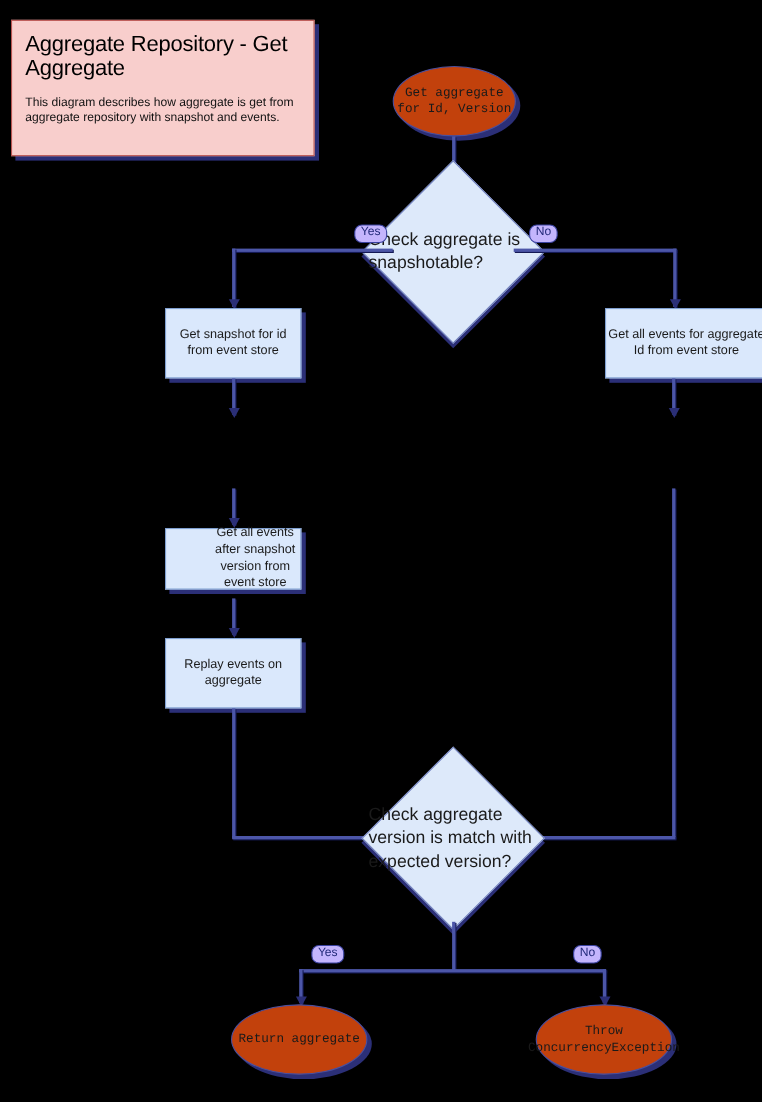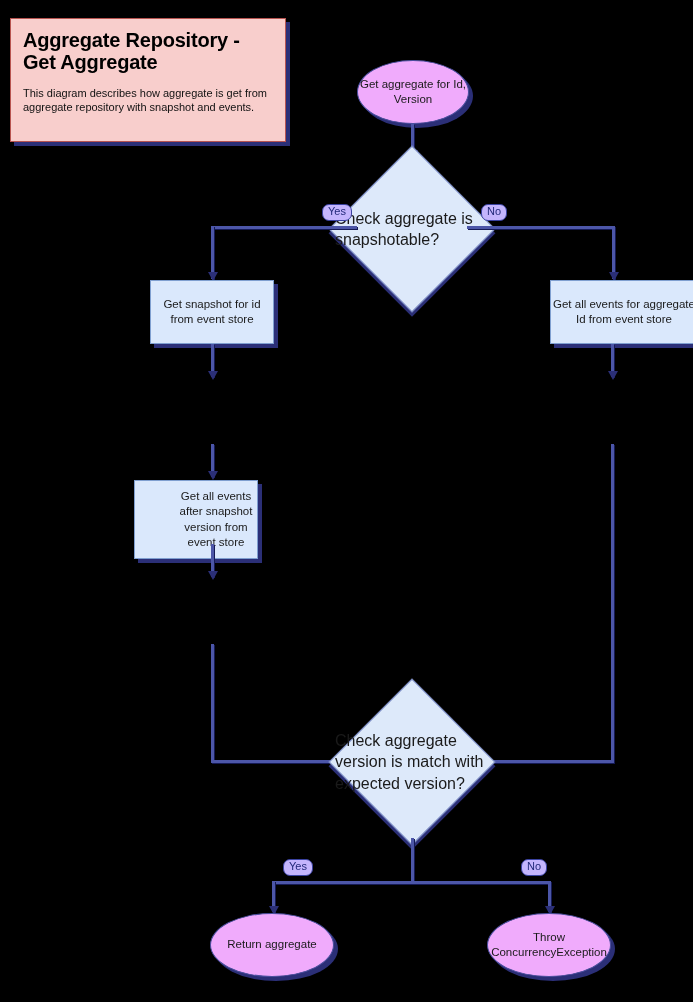--- a/index.html
+++ b/index.html
@@ -24,21 +24,21 @@
     width: 276px;
     height: 124px;
     background: #f8cecc;
     border: 1px solid #b85450;
     box-sizing: border-box;
     box-shadow: 4px 4px 0 0 #2b2f77;
     padding: 10px 12px 8px 12px;
   }
   .title-box .t-head {
     font-size: 20px;
-    font-weight: bold;
+    font-weight: normal;
     color: #000000;
     line-height: 1.12;
     letter-spacing: -0.2px;
   }
   .title-box .t-sub {
     margin-top: 12px;
     font-size: 11px;
     color: #111111;
     line-height: 1.33;
   }
@@ -56,24 +56,25 @@
     line-height: 1.33;
   }
 
   .rect {
     background: #dae8fc;
     border: 1px solid #7f9fd0;
     box-shadow: 4px 4px 0 0 #2b2f77;
   }
 
   .ellipse {
-    background: #f0abfc;
+    background: #c2410c;
     border: 1.5px solid #4a4f9e;
     border-radius: 50%;
     box-shadow: 4px 4px 0 0 #2b2f77;
+    font-family: Liberation Mono, monospace;
   }
 
   
   .diamond-wrap { position: absolute; }
   .diamond-shape {
     position: absolute;
     left: 0; top: 0;
     width: 100%;
     height: 100%;
     background: #dde9fa;
@@ -177,27 +178,30 @@
     <span>Get snapshot for id from event store</span>
   </div>
 
   <div class="edge vline" style="left:211px; top:344px; height:33px;"></div>
   <div class="arrow-down" style="left:208px; top:371px;"></div>
 
 
   <div class="edge vline" style="left:211px; top:444px; height:33px;"></div>
   <div class="arrow-down" style="left:208px; top:471px;"></div>
 
-  <div class="node rect" style="left:134px; top:480px; width:124px; height:79px;padding-left:40px;">
+  <div class="node rect" style="left:150px; top:480px; width:124px; height:56px;padding-left:40px;">
     <span>Get all events after snapshot version from event store</span>
   </div>
 
   <div class="edge vline" style="left:211px; top:544px; height:33px;"></div>
   <div class="arrow-down" style="left:208px; top:571px;"></div>
 
+  <div class="node rect" style="left:150px; top:580px; width:124px; height:64px;">
+    <span>Replay events on aggregate</span>
+  </div>
 
   <div class="edge vline" style="left:211px; top:644px; height:118px;"></div>
   <div class="edge hline" style="left:211px; top:760px; width:137px;"></div>
   <div class="arrow-right" style="left:340px; top:756px;"></div>
 
   <div class="node rect" style="left:550px; top:280px; width:148px; height:64px;">
     <span>Get all events for aggregate Id from event store</span>
   </div>
 
   <div class="edge vline" style="left:611px; top:344px; height:33px;"></div>

